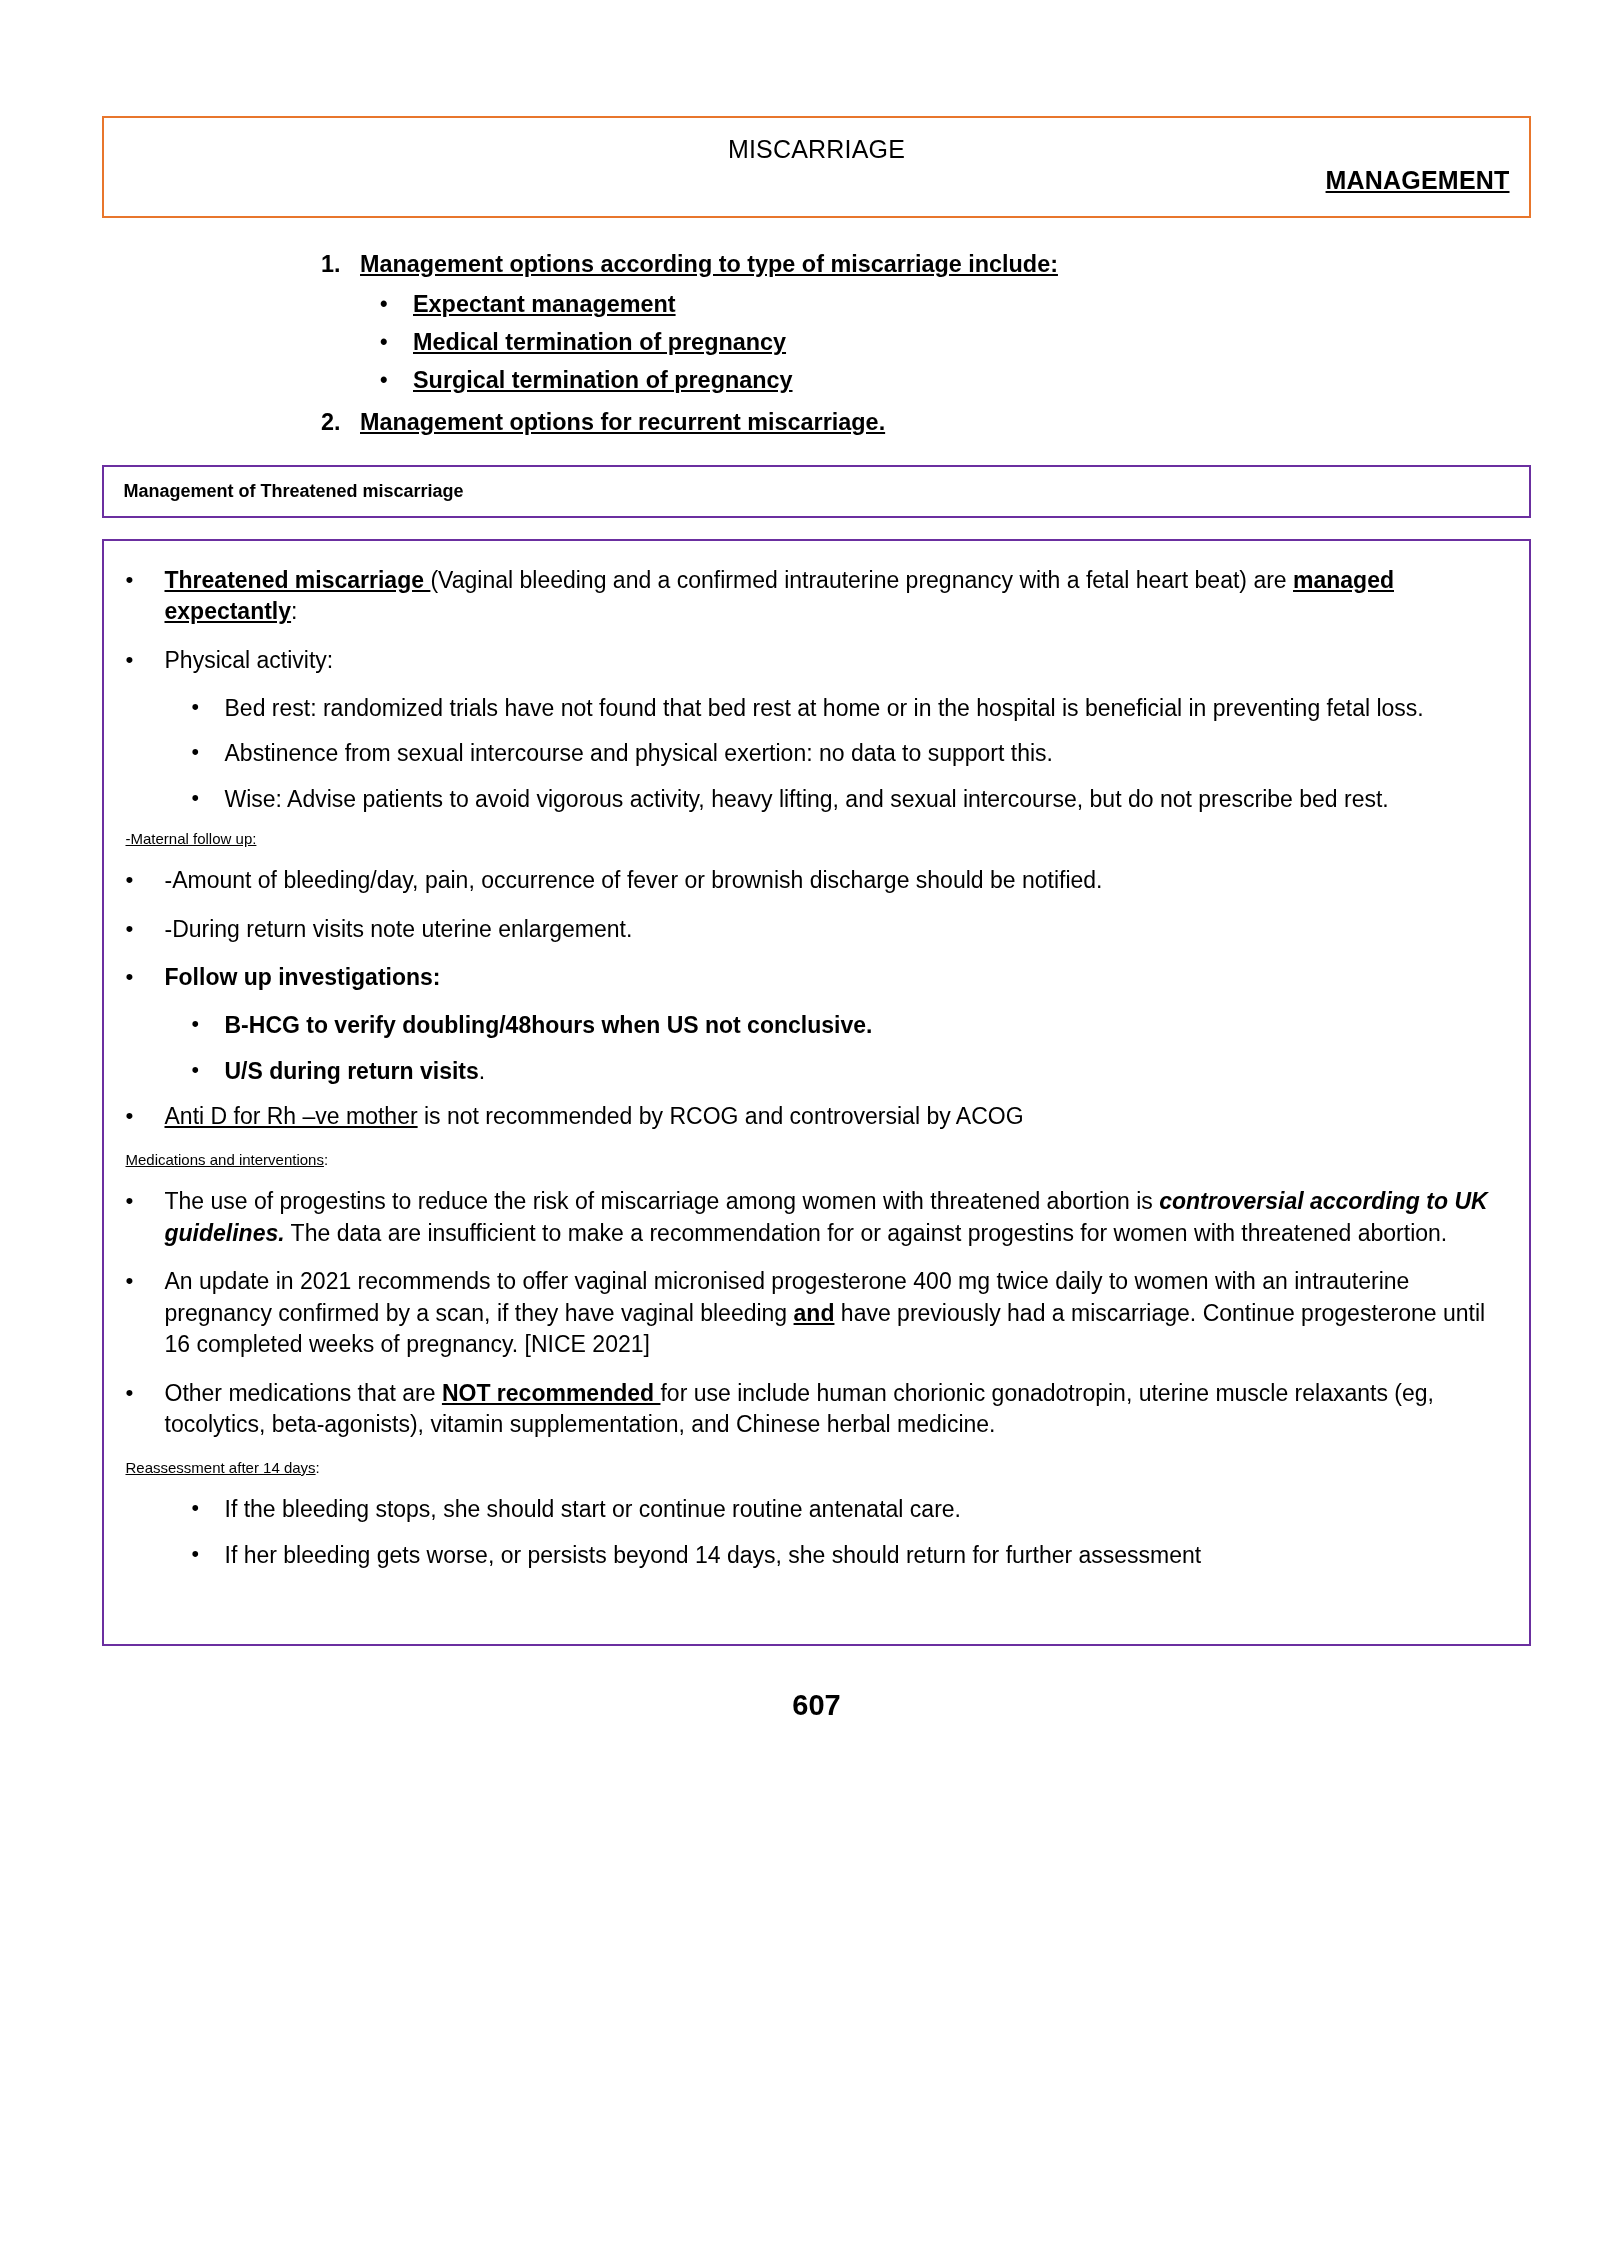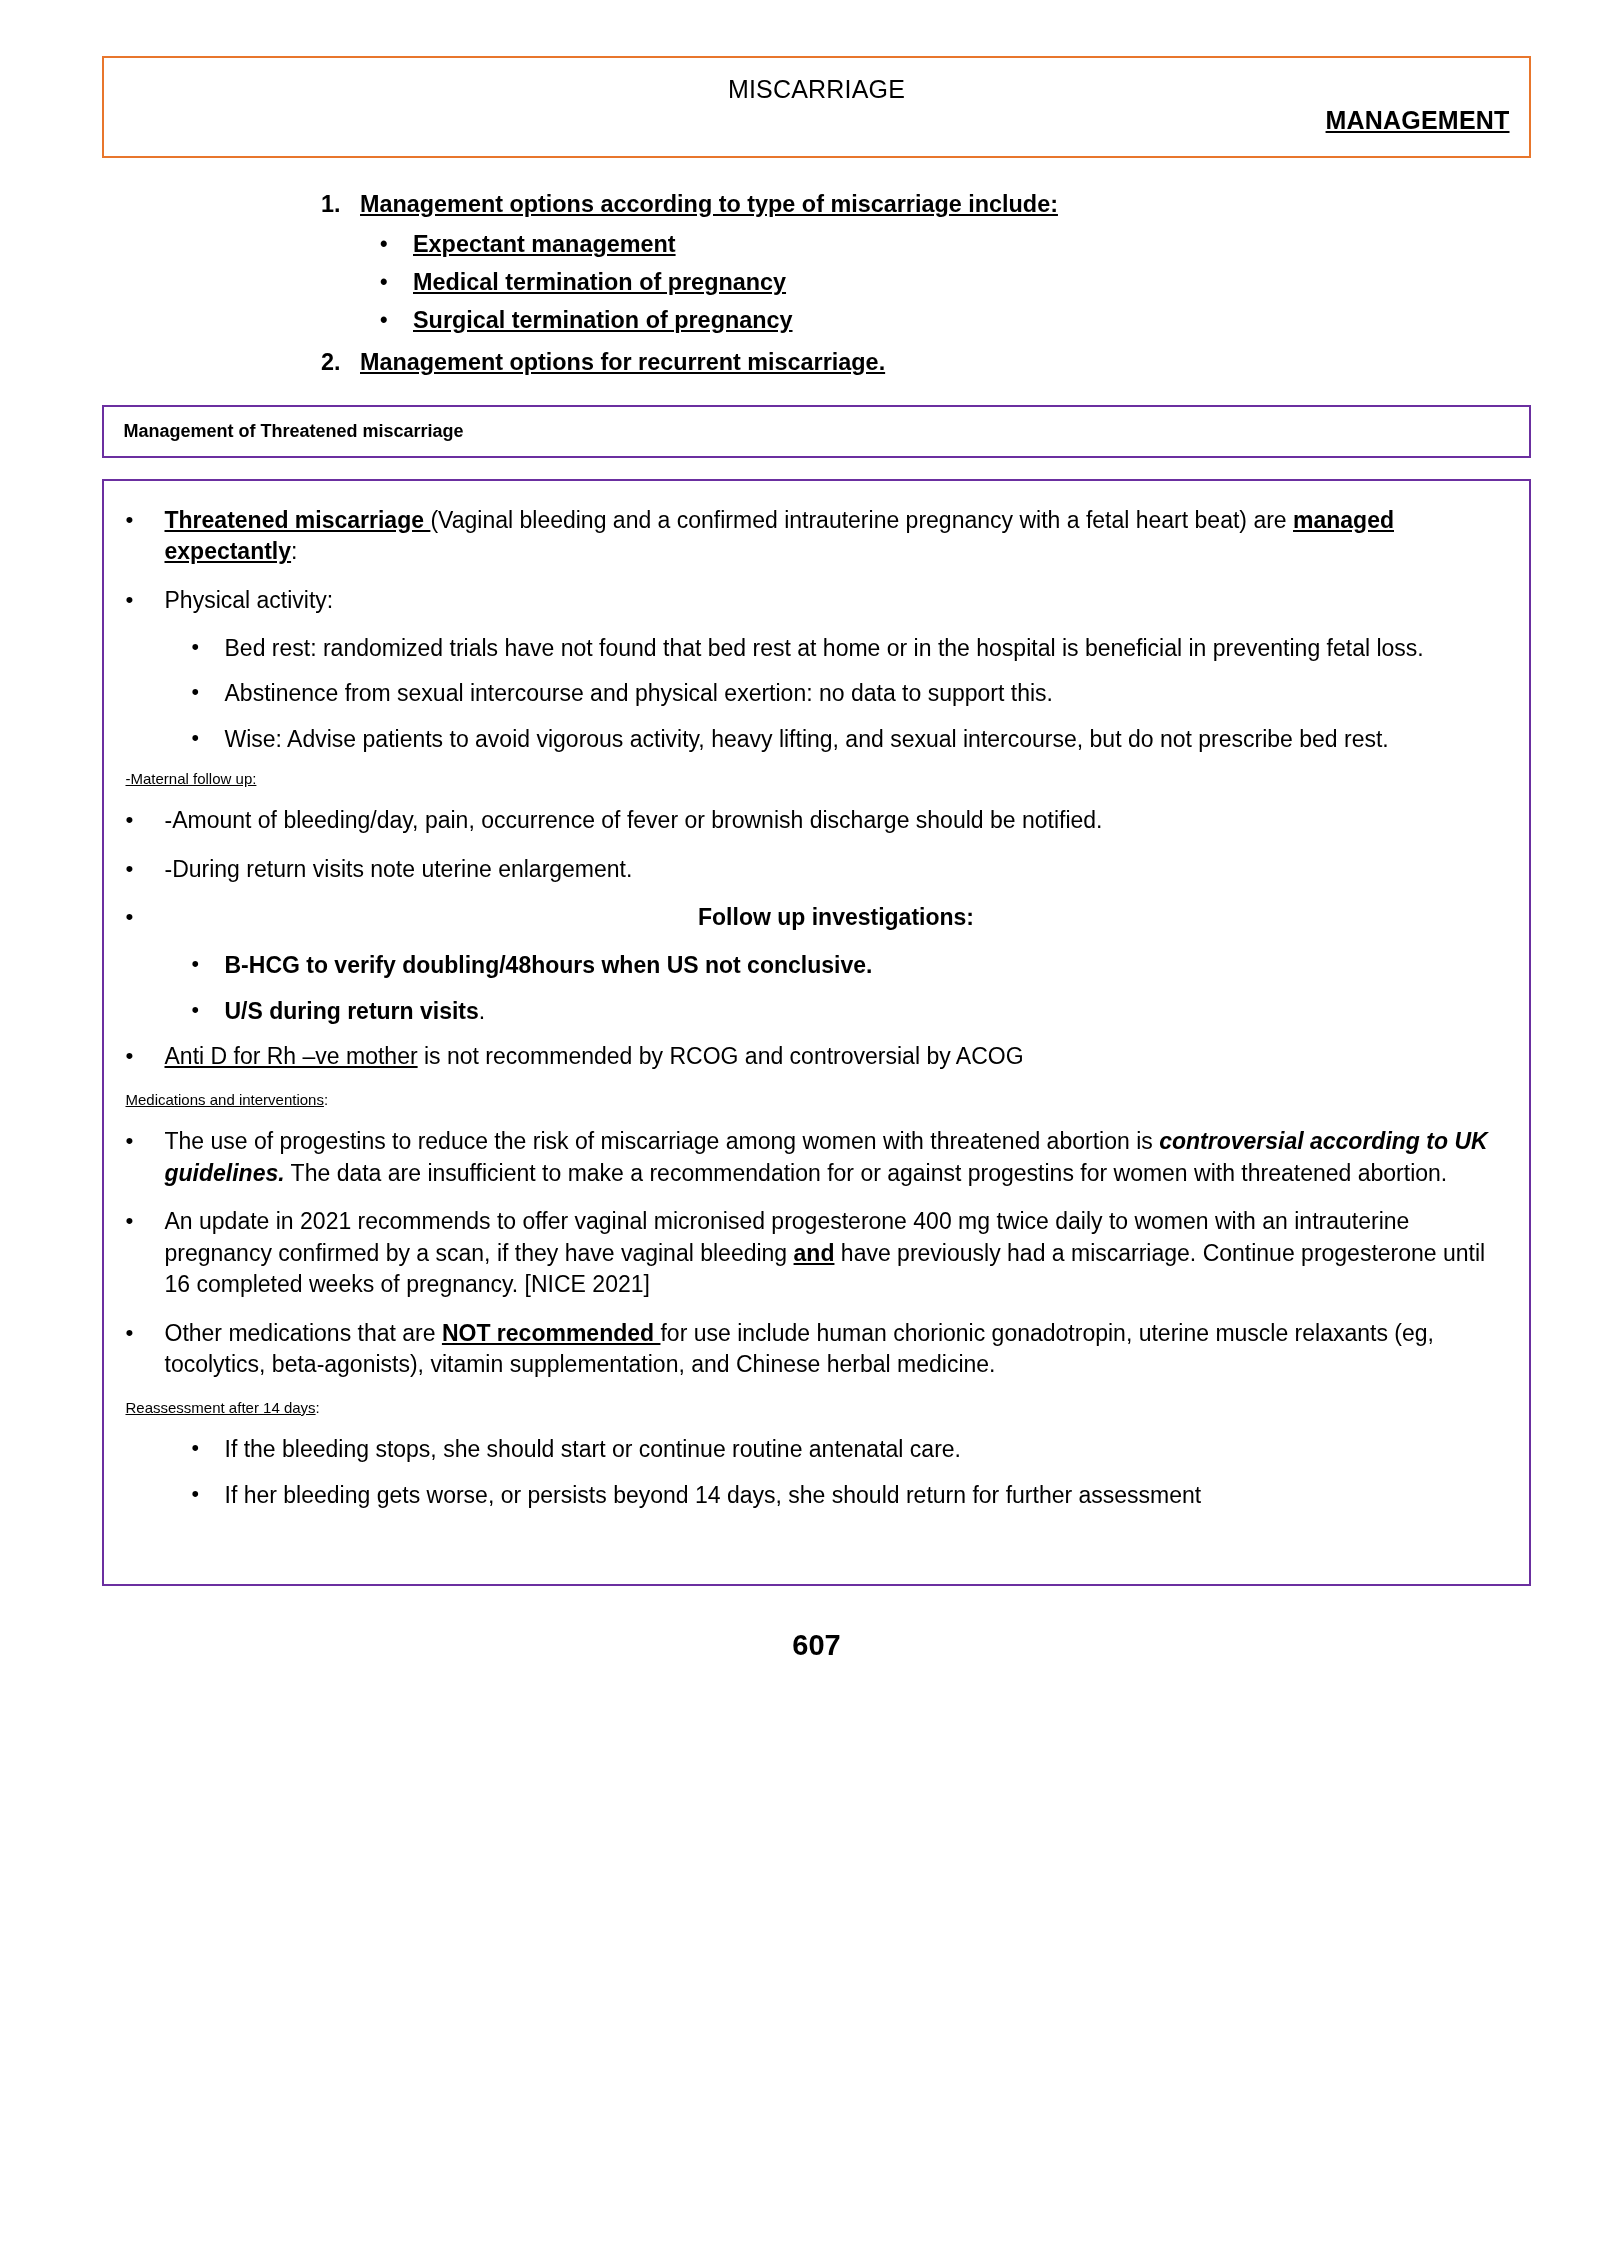--- a/index.html
+++ b/index.html
@@ -12,21 +12,21 @@
     min-height: 2263px;
     font-family: "Liberation Sans", sans-serif;
     color: #000000;
     -webkit-font-smoothing: antialiased;
   }
   .page {
     position: relative;
     width: 1619px;
     min-height: 2263px;
     box-sizing: border-box;
-    padding: 56px 88px 39px 102px;
+    padding: 116px 88px 39px 102px;
   }
 
   
   .title-box {
     border: 2px solid #e8762c;
     padding: 15.6px 19.5px 19.5px 19.5px;
     text-align: center;
     margin-bottom: 33px;
   }
   .title-line1 {
@@ -123,21 +123,21 @@
   }
   li.b2 > .bt { width: 33px; flex: 0 0 33px; font-size: 21.5px; }
   li.b2 > .tx { flex: 1; }
 
   .plain-line {
     font-size: 15px;
     line-height: 1.38;
     margin: 0 0 15.6px 0;
   }
   .u { text-decoration: underline; }
-  .b { font-weight: bold; text-align: center; }
+  .b { font-weight: bold; }
   .bu { font-weight: bold; text-decoration: underline; }
   .bi { font-weight: bold; font-style: italic; }
   .red-bu {
     color: #000000;
     font-weight: bold;
     text-decoration: underline;
   }
 
   
   .page-number {

